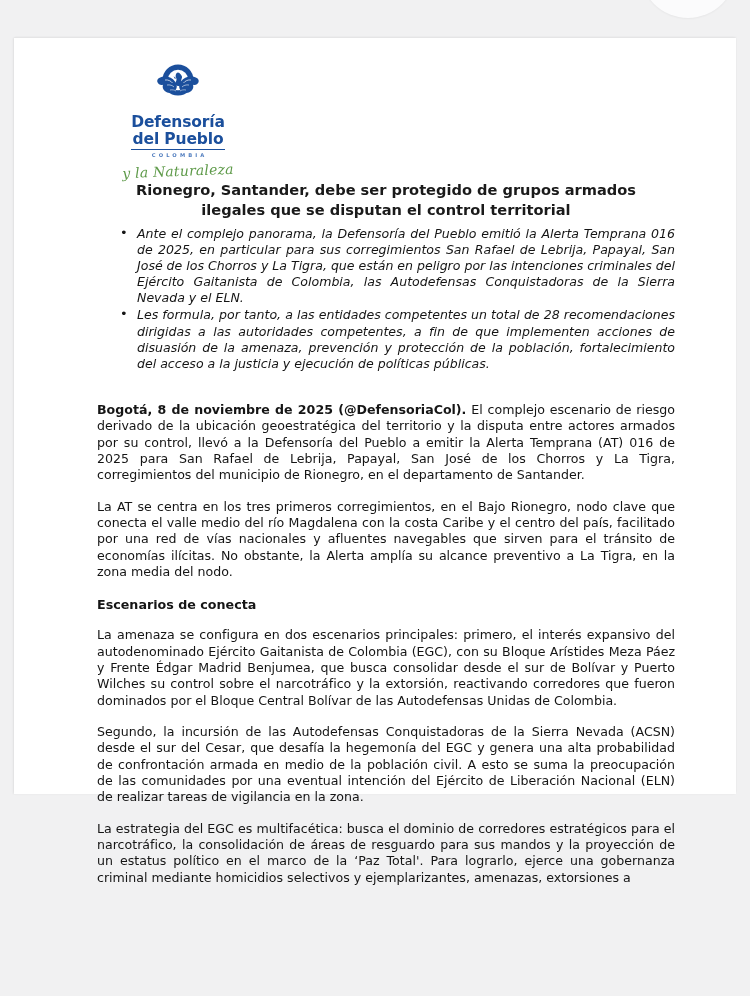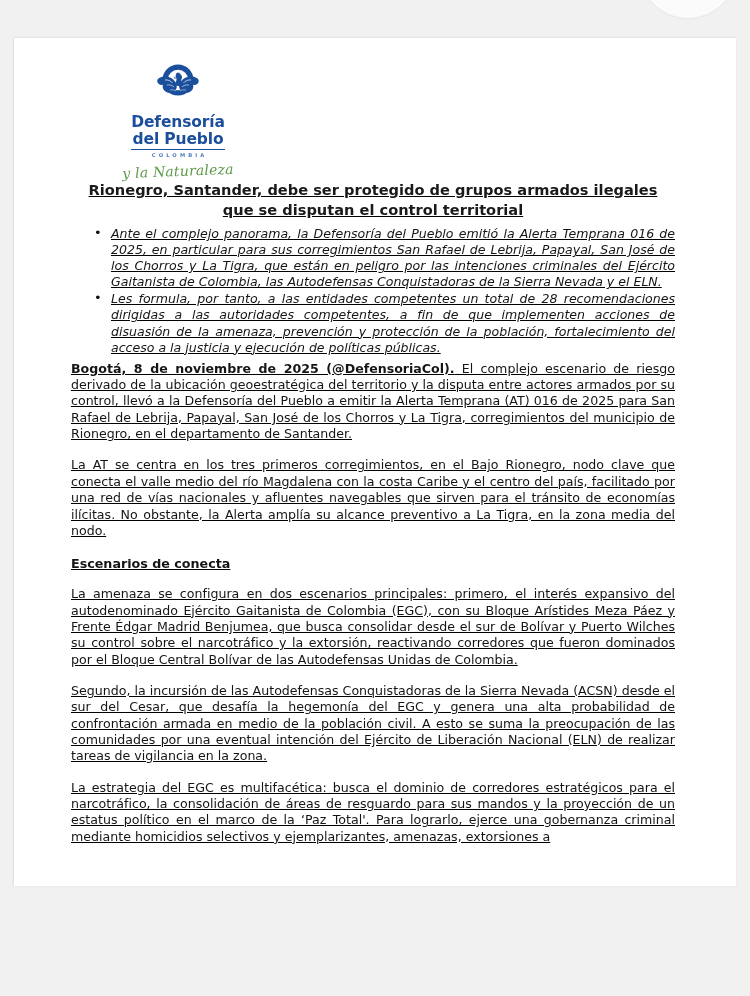--- a/index.html
+++ b/index.html
@@ -34,24 +34,23 @@
     background: #fbfbfc;
     box-shadow: 0 1px 2px rgba(0,0,0,0.045);
   }
 
   
   .sheet {
     position: absolute;
     left: 14px;
     top: 38px;
     width: 722px;
-    height: 848px;
+    height: 756px;
     background: #ffffff;
     box-shadow: -1px 0 2px rgba(0,0,0,0.055), 0 -1px 2px rgba(0,0,0,0.05);
-    text-decoration: underline;
   }
 
   
   .letterhead {
     position: relative;
     height: 136px;
   }
   .logo-block {
     position: absolute;
     left: 80px;
@@ -102,21 +101,21 @@
     font-size: 21px;
     color: #231f20;
     letter-spacing: -0.3px;
     white-space: nowrap;
   }
   .hashtag .light { font-weight: 500; }
   .hashtag .heavy { font-weight: bold; }
 
   
   .content {
-    padding: 0 61px 0 57px;
+    padding: 0 61px 0 83px;
   }
   .doc-title {
     margin: 6px 0 0 0;
     text-align: center;
     font-size: 14.6px;
     font-weight: bold;
     line-height: 20px;
     color: #1a1a1a;
     padding: 0 13px;
   }
@@ -143,21 +142,21 @@
     font-size: 13px;
     color: #151515;
   }
   p.body-par {
     margin: 15px 0 0 0;
     font-size: 12.6px;
     line-height: 16.35px;
     color: #151515;
     text-align: justify;
   }
-  p.body-par.first { margin-top: 5px; }
+  p.body-par.first { margin-top: 30px; }
   p.body-par b { font-weight: bold; }
   h2.section {
     margin: 17px 0 0 0;
     font-size: 12.7px;
     font-weight: bold;
     color: #151515;
     text-align: left;
   }
 
   

